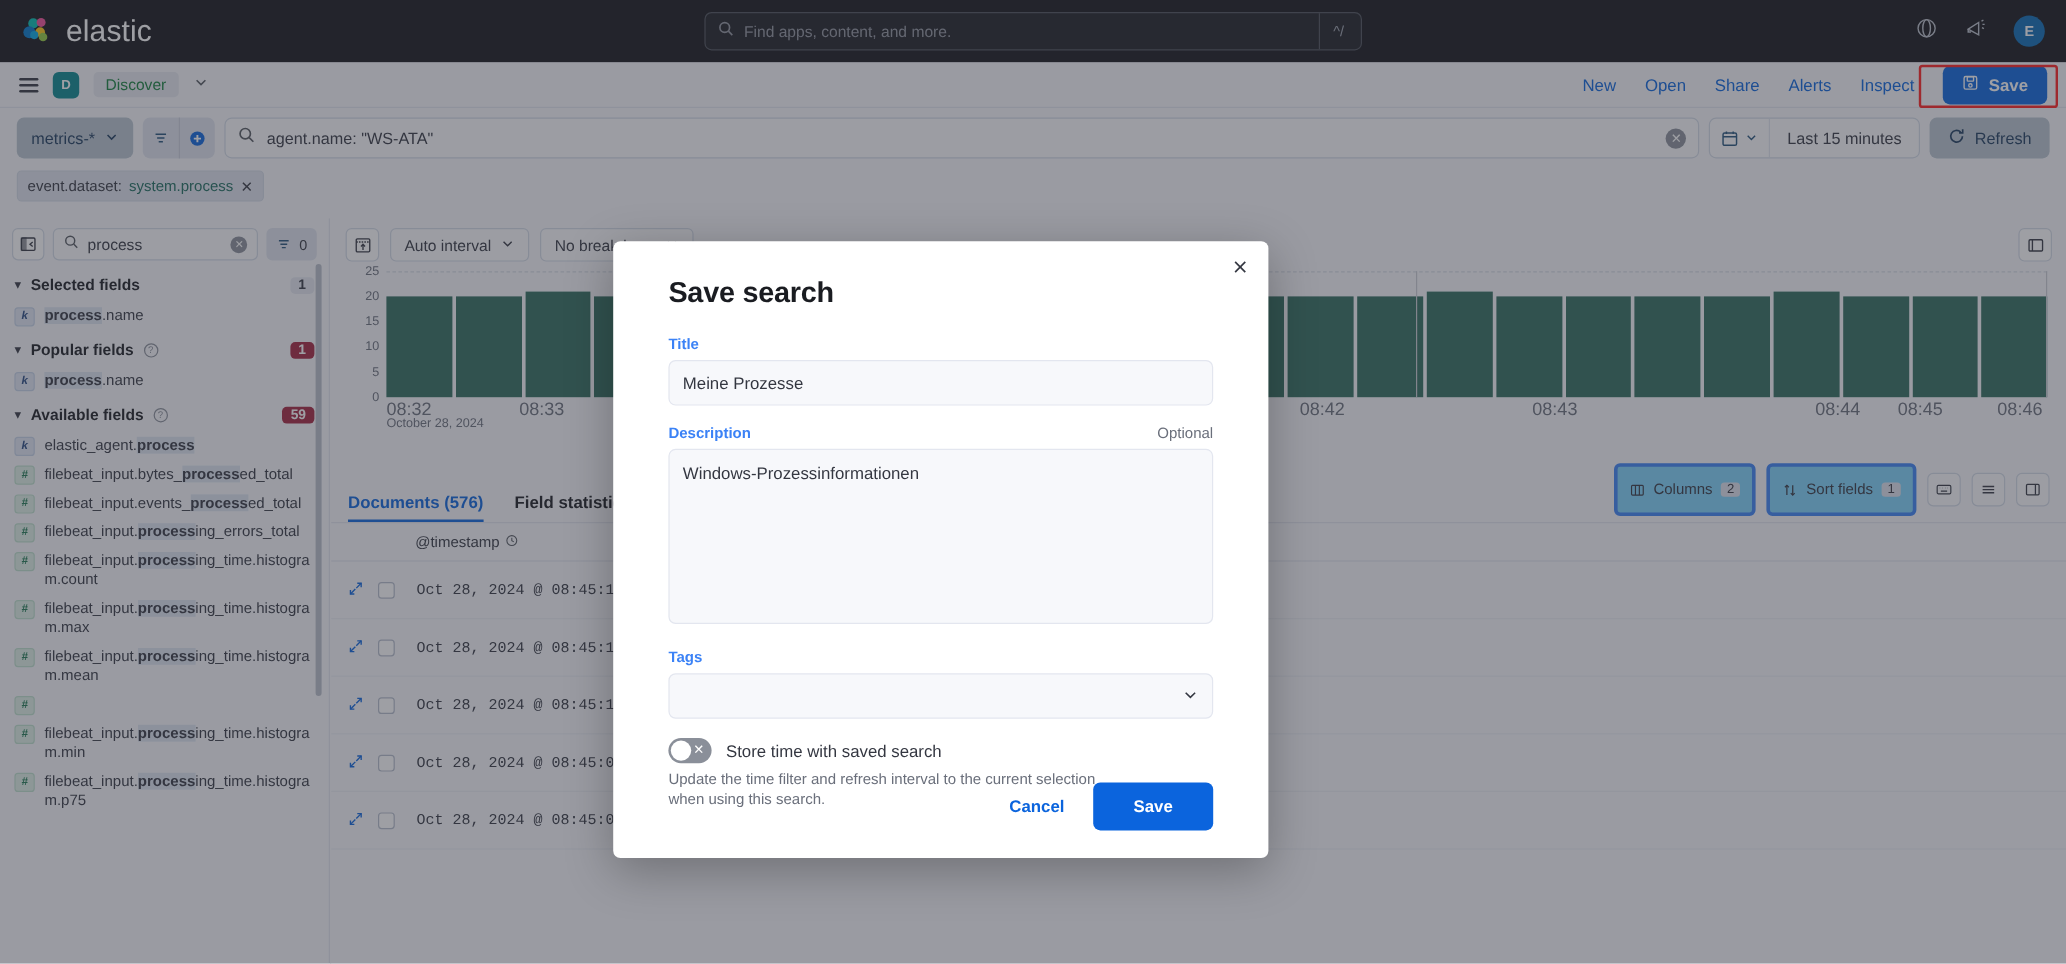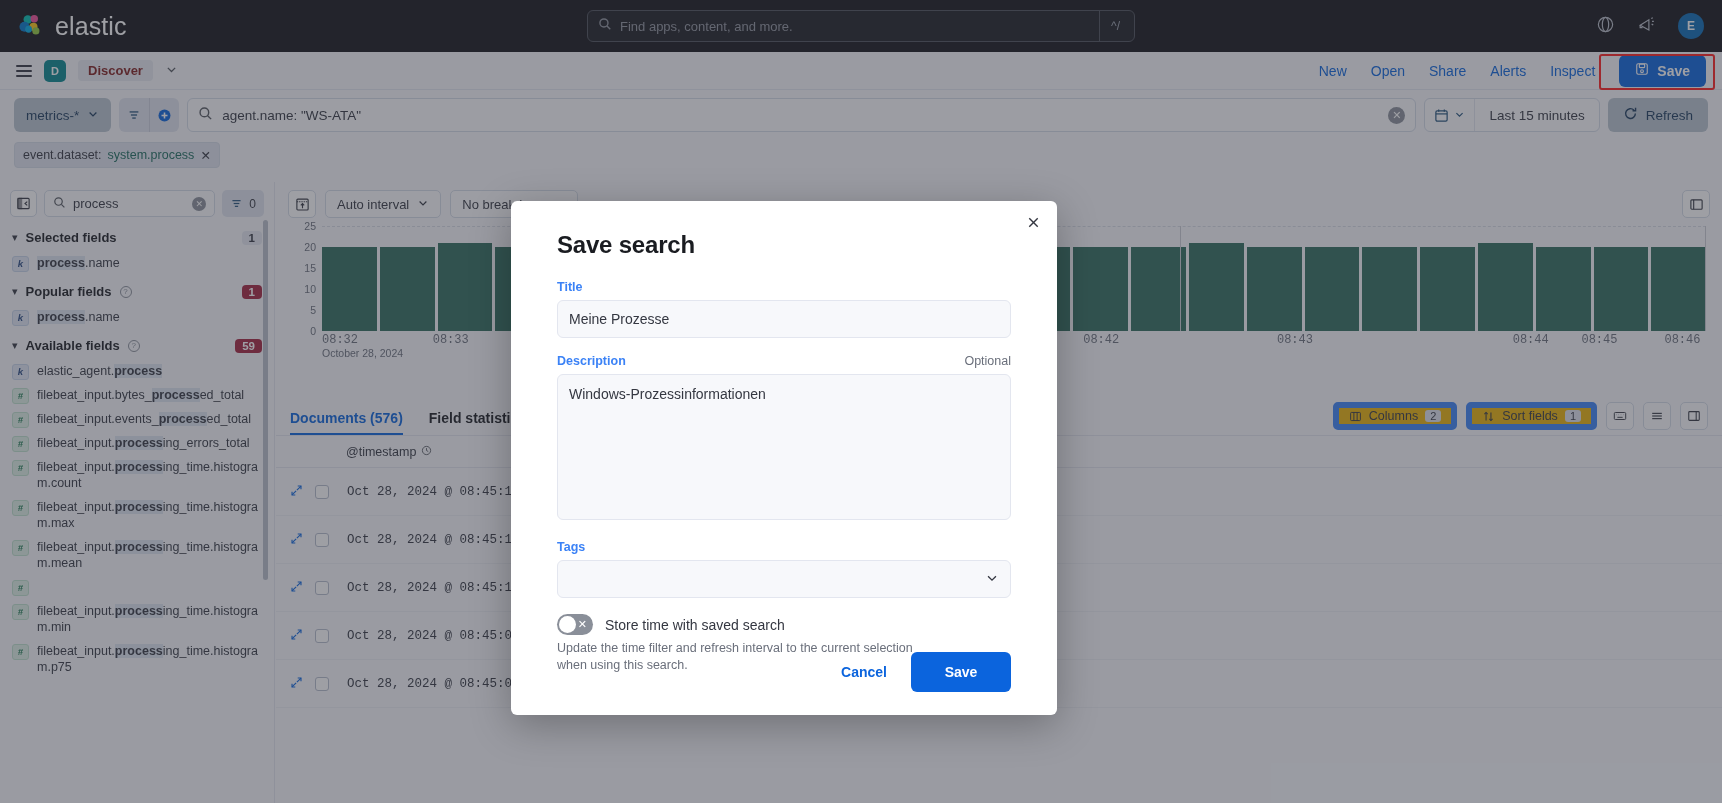--- a/index.html
+++ b/index.html
@@ -50,21 +50,21 @@
     z-index:5; border-bottom:1px solid #e3e6ef;
   }
   .hamburger { display:flex; flex-direction:column; gap:3px; cursor:pointer; }
   .hamburger i { display:block; width:16px; height:2px; background:#343741; border-radius:1px; }
   .app-chip {
     width:22px; height:22px; border-radius:5px; background:#07868F; color:#fff;
     display:flex; align-items:center; justify-content:center; font-size:11px; font-weight:700;
   }
   .app-name {
     background:#e6e8ef; border-radius:4px; padding:3px 10px;
-    font-size:13px; color:#7f1d1d; font-weight:700;
+    font-size:13px; color:#15803d; font-weight:400;
   }
   .appbar-right { margin-left:auto; display:flex; align-items:center; gap:24px; }
   .topnav-link { color:#0b64dd; font-size:14px; cursor:pointer; }
   .save-btn {
     background:#0b64dd; color:#fff; border:none; border-radius:6px;
     height:32px; padding:0 16px; font-size:14px; font-weight:600;
     display:flex; align-items:center; gap:8px; cursor:pointer;
     font-family:"Liberation Sans", sans-serif;
   }
   .save-highlight {
@@ -187,34 +187,34 @@
 
   .chart-area { position:relative; height:130px; margin:0 16px 0 12px; }
   .yaxis { position:absolute; left:0; top:0; width:30px; height:105px; }
   .ytick { position:absolute; right:2px; font-size:10.5px; color:#6a6f7b; transform:translateY(-50%); }
   .plot { position:absolute; left:34px; right:0; top:0; height:105px; }
   .gridline { position:absolute; left:0; right:0; border-top:1px dashed #d7dbe4; }
   .bars { position:absolute; left:0; right:0; bottom:0; top:0; display:flex; gap:3px; align-items:flex-end; }
   .bar { flex:1; background:#2f6b5c; }
   .vline { position:absolute; top:0; bottom:0; width:1px; background:#c9ccd4; }
   .xlabels { position:absolute; left:34px; right:0; top:107px; height:30px; }
-  .xtick { position:absolute; font-size:12px; color:#6a6f7b;font-family:Liberation Mono, monospace; }
+  .xtick { position:absolute; font-size:15px; color:#6a6f7b; }
   .xsub { position:absolute; font-size:10.5px; color:#6a6f7b; top:14px; }
   .chart-caption { text-align:center; font-size:12px; color:#5a5f6b; margin-top:18px; }
 
   .tabsrow {
     display:flex; align-items:flex-end; gap:26px; padding:0 14px; height:40px;
     border-bottom:1px solid #e2e5ee; margin-top:8px;
   }
   .tab { font-size:14px; font-weight:700; padding-bottom:9px; cursor:pointer; }
   .tab.active { color:#0b64dd; box-shadow:inset 0 -2px 0 0 #0b64dd; }
   .tab.idle { color:#1a1c21; }
   .tabs-right { margin-left:auto; display:flex; align-items:center; gap:9px; padding-bottom:5px; }
   .tbtn {
-    height:28px; border:6px solid #3b82f6; border-radius:5px; background:#eab308;
+    height:44px; border:3px solid #3b82f6; border-radius:5px; background:#7dd3fc;
     display:flex; align-items:center; gap:7px; padding:0 10px; font-size:12.5px; color:#343741; cursor:pointer;
   }
   .tbtn .cnt { background:#dfe3ed; border-radius:3px; padding:0 5px; font-size:11px; }
   .tsq { width:28px; height:28px; border:1px solid #d3dae6; border-radius:5px; background:#fbfcfe;
          display:flex; align-items:center; justify-content:center; cursor:pointer; }
 
   .colhead { display:flex; align-items:center; height:32px; padding:0 14px; gap:10px;
              border-bottom:1px solid #e2e5ee; }
   .colhead .ts { font-size:12.5px; color:#343741; margin-left:56px; display:flex; align-items:center; gap:5px;}
   .colhead .sortarrow { margin-left:auto; margin-right:1050px; color:#343741; font-size:13px; }

